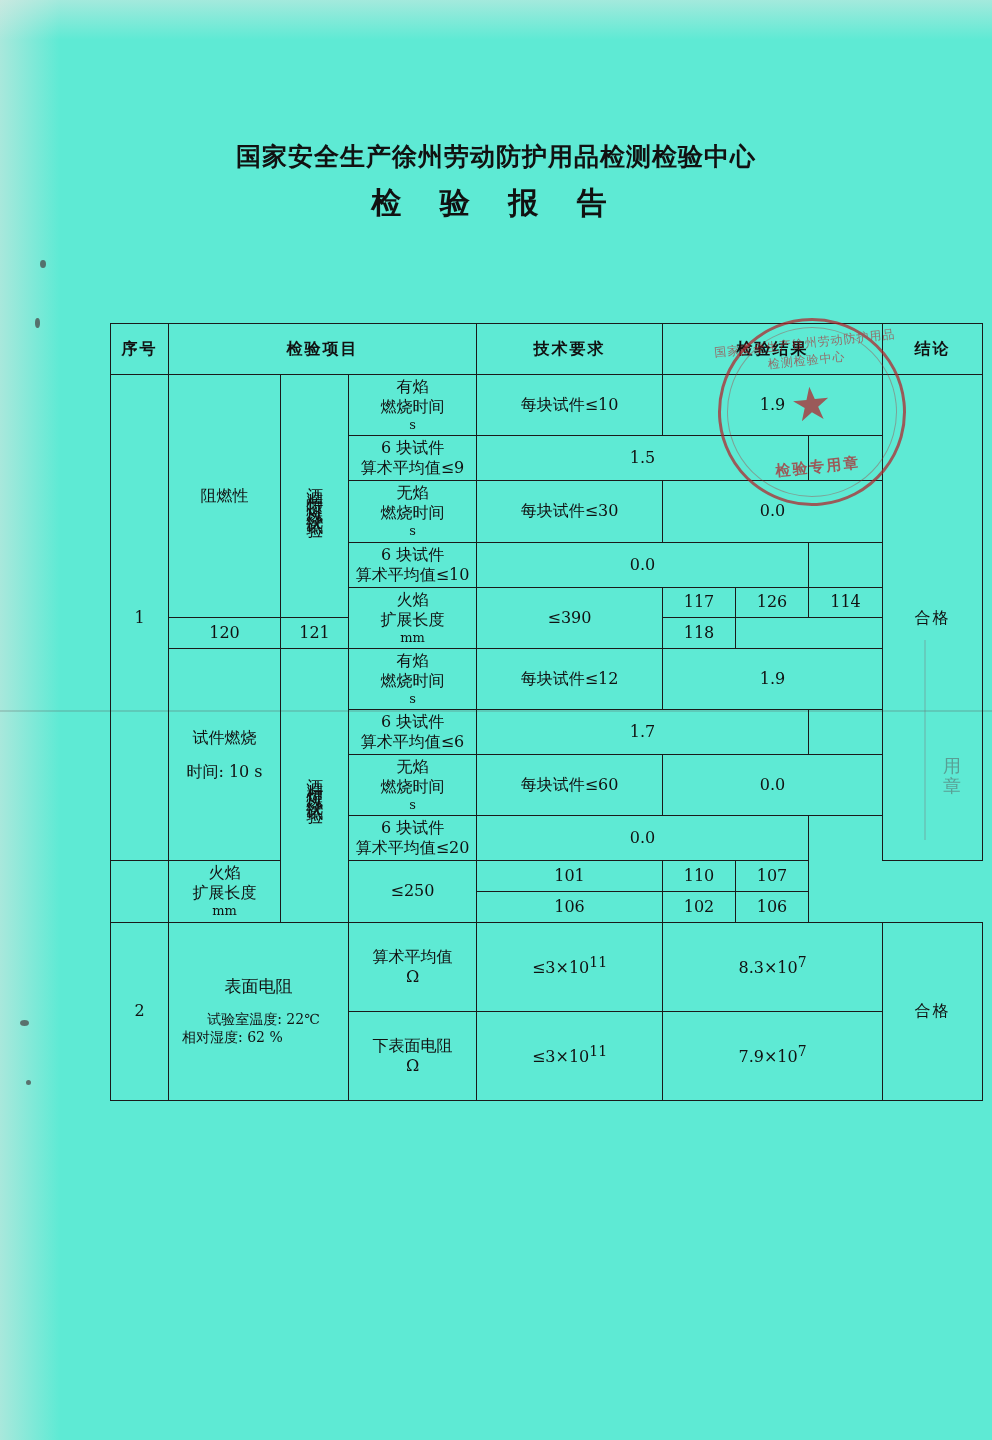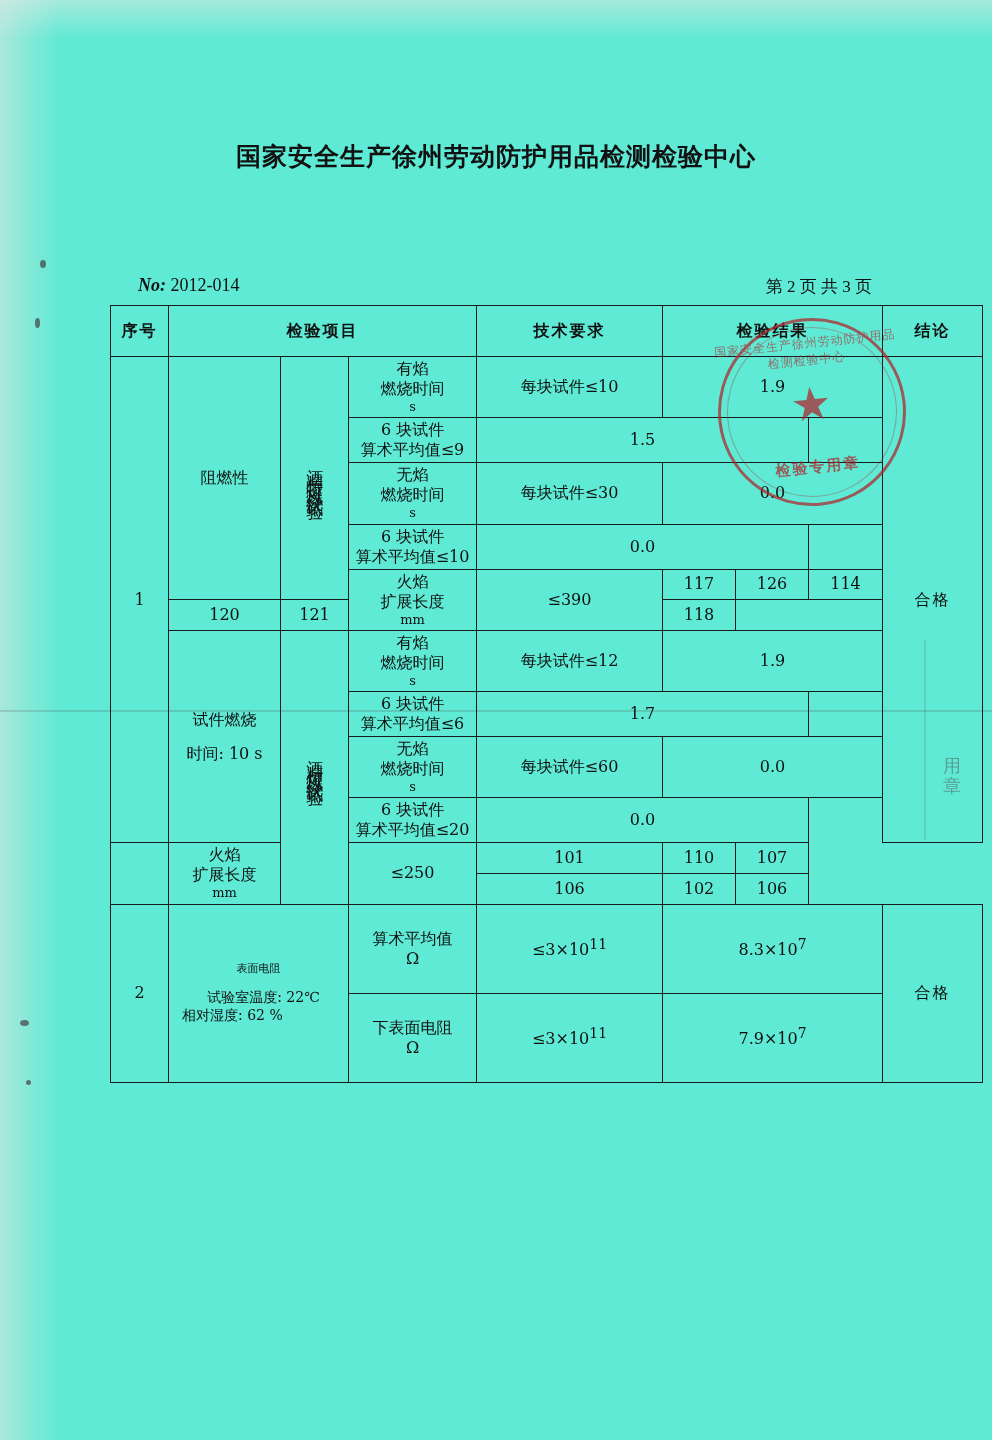--- a/index.html
+++ b/index.html
@@ -86,21 +86,21 @@
   .meta-no i {
     font-style: italic;
     font-weight: bold;
   }
   .meta-page {
     font-size: 17px;
   }
 
   table.report {
     position: absolute;
-    top: 305px;
+    top: 323px;
     left: 110px;
     width: 772px;
     border-collapse: collapse;
     table-layout: fixed;
   }
   table.report td {
     border: 1.6px solid #1a1a1a;
     text-align: center;
     vertical-align: middle;
     font-size: 16px;
@@ -130,21 +130,21 @@
   }
   .num {
     font-size: 17px;
   }
   .sub-left {
     text-align: left;
     padding-left: 10px;
     font-size: 14px;
   }
   .item-name {
-    font-size: 11px;
+    font-size: 17px;
   }
   .res-big {
     font-size: 17px;
   }
   .conc {
     font-size: 17px;
     letter-spacing: 2px;
   }
   .sup {
     font-size: 14px;
@@ -227,29 +227,23 @@
   <div class="scan-edge-top"></div>
   <div class="fold-line"></div>
 
   <div class="speck" style="left:40px;top:260px;width:6px;height:8px;"></div>
   <div class="speck" style="left:35px;top:318px;width:5px;height:10px;"></div>
   <div class="speck" style="left:20px;top:1020px;width:9px;height:6px;"></div>
   <div class="speck" style="left:26px;top:1080px;width:5px;height:5px;"></div>
 
   <div class="header">
     <div class="org-title">国家安全生产徐州劳动防护用品检测检验中心</div>
+    <div class="doc-title">检 验 报 告</div>
   </div>
 
-  <div class="meta-row">
-    <div class="meta-no">
-      <i>No:</i>
-      <span>2012-014</span>
-    </div>
-    <div class="meta-page">第 2 页  共 3 页</div>
-  </div>
 
   <table class="report">
     <colgroup>
       <col style="width:58px">
       <col style="width:112px">
       <col style="width:68px">
       <col style="width:128px">
       <col style="width:186px">
       <col style="width:73px">
       <col style="width:73px">

